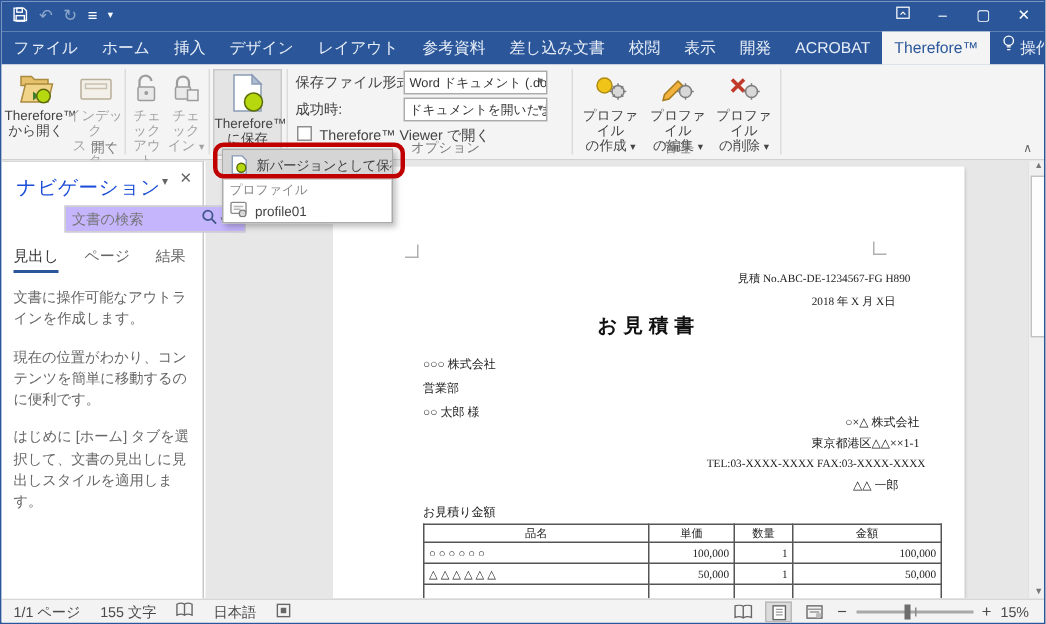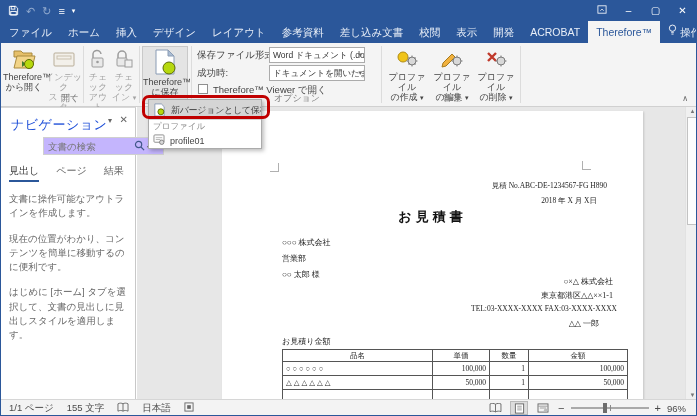--- a/index.html
+++ b/index.html
@@ -423,17 +423,17 @@
             <path d="M1 3.5h11M3 5.5h7" stroke="#999"></path>
             <circle cx="9.5" cy="8" r="2" fill="#bbb"></circle>
           </svg>
       </span>
       <span style="font-size:11px">−</span>
       <span class="zoom-track">
         <span class="zoom-notch"></span>
         <span class="zoom-thumb"></span>
       </span>
       <span style="font-size:11px">+</span>
-      <span>96%</span>
+      <span>15%</span>
     </div>
   </div>
 
 </div>
 
 </body></html>

